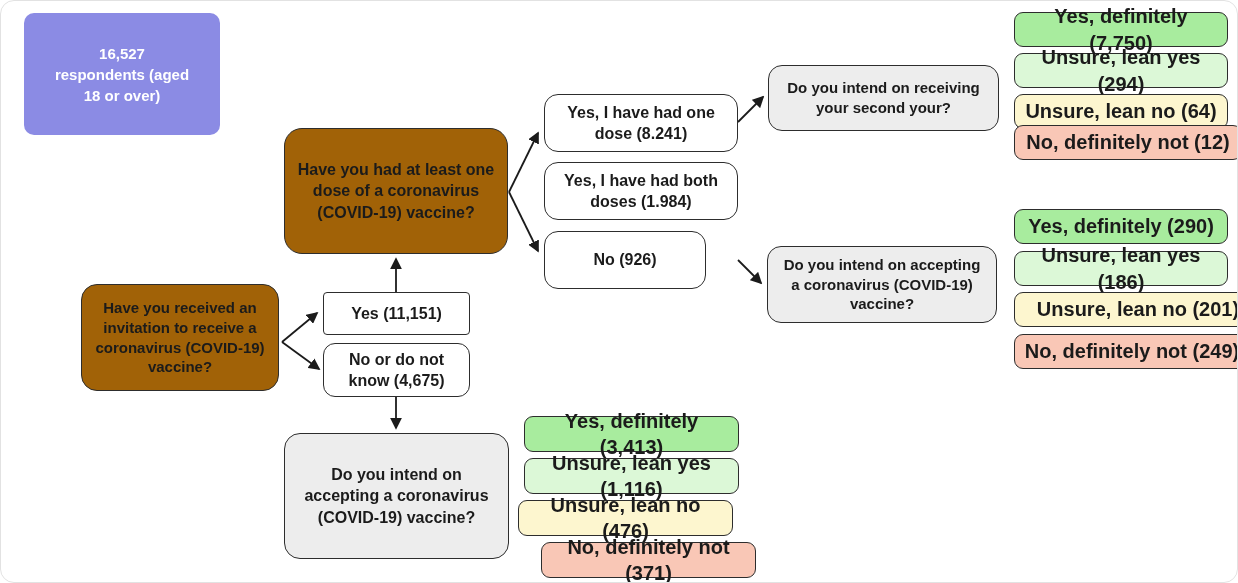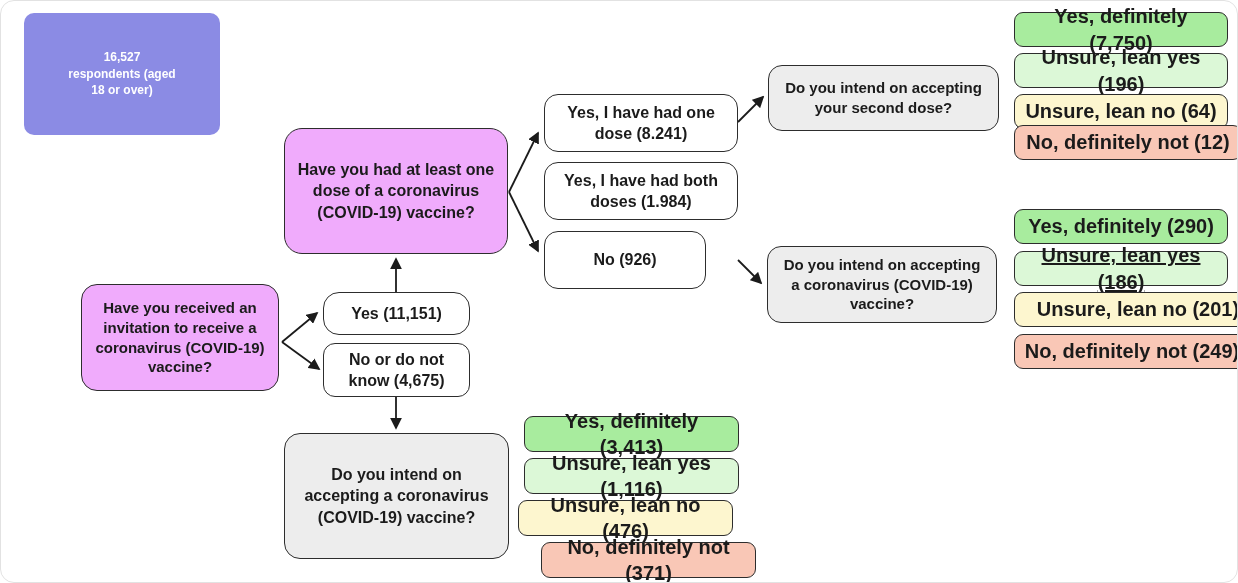--- a/index.html
+++ b/index.html
@@ -23,24 +23,24 @@
     border:1.6px solid #2d2d2d;
     background:#ffffff;
     line-height:1.32;
     padding:4px 10px;
   }
   .root {
     background:#8b8be4;
     color:#ffffff;
     border:none;
     border-radius:10px;
-    font-size:12px;
+    font-size:15px;
     line-height:1.4;
   }
-  .pink  { background:#f0abfc; }
+  .pink  { background:#a16207; }
   .gray  { background:#ededed; }
   .white { background:#ffffff; }
   .q  { font-size:16px; }
   .qs { font-size:15px; }
   .outcome {
     font-size:20px;
     border-radius:9px;
     padding:2px 8px;
   }
   .oc-yes      { background:#a8ec9e; }
@@ -80,42 +80,42 @@
 
     <line x1="395" y1="396" x2="395" y2="427" marker-end="url(#arrow)"></line>
   </svg>
 
   <div class="node root" style="left:23px; top:12px; width:196px; height:122px; white-space:pre-line;">16,527
 respondents (aged
 18 or over)</div>
 
   <div class="node pink qs" style="left:80px; top:283px; width:198px; height:107px; border-radius:16px;">Have you received an invitation to receive a coronavirus (COVID-19) vaccine?</div>
 
-  <div class="node white q" style="left:322px; top:291px; width:147px; height:43px; border-radius:16px;">Yes (11,151)</div>
+  <div class="node white q" style="left:322px; top:291px; width:147px; height:43px; border-radius:4px;">Yes (11,151)</div>
   <div class="node white q" style="left:322px; top:342px; width:147px; height:54px; border-radius:12px;">No or do not know (4,675)</div>
 
   <div class="node pink q" style="left:283px; top:127px; width:224px; height:126px; border-radius:18px;">Have you had at least one dose of a coronavirus (COVID-19) vaccine?</div>
 
   <div class="node white q" style="left:543px; top:93px; width:194px; height:58px; border-radius:14px;">Yes, I have had one dose (8.241)</div>
   <div class="node white q" style="left:543px; top:161px; width:194px; height:58px; border-radius:14px;text-align:center;">Yes, I have had both doses (1.984)</div>
   <div class="node white q" style="left:543px; top:230px; width:162px; height:58px; border-radius:14px;">No (926)</div>
 
-  <div class="node gray qs" style="left:767px; top:64px; width:231px; height:66px; border-radius:14px;">Do you intend on accepting your second dose?</div>
+  <div class="node gray qs" style="left:767px; top:64px; width:231px; height:66px; border-radius:14px;">Do you intend on receiving your second your?</div>
 
   <div class="node gray qs" style="left:766px; top:245px; width:230px; height:77px; border-radius:14px;">Do you intend on accepting a coronavirus (COVID-19) vaccine?</div>
 
   <div class="node gray q" style="left:283px; top:432px; width:225px; height:126px; border-radius:16px;">Do you intend on accepting a coronavirus (COVID-19) vaccine?</div>
 
   <div class="node outcome oc-yes" style="left:1013px; top:11px; width:214px; height:35px;">Yes, definitely (7,750)</div>
-  <div class="node outcome oc-lean-yes" style="left:1013px; top:52px; width:214px; height:35px;">Unsure, lean yes (196)</div>
+  <div class="node outcome oc-lean-yes" style="left:1013px; top:52px; width:214px; height:35px;">Unsure, lean yes (294)</div>
   <div class="node outcome oc-lean-no" style="left:1013px; top:93px; width:214px; height:35px;">Unsure, lean no (64)</div>
   <div class="node outcome oc-no" style="left:1013px; top:124px; width:228px; height:35px;">No, definitely not (12)</div>
 
   <div class="node outcome oc-yes" style="left:1013px; top:208px; width:214px; height:35px;">Yes, definitely (290)</div>
-  <div class="node outcome oc-lean-yes" style="left:1013px; top:250px; width:214px; height:35px;text-decoration:underline;">Unsure, lean yes (186)</div>
+  <div class="node outcome oc-lean-yes" style="left:1013px; top:250px; width:214px; height:35px;">Unsure, lean yes (186)</div>
   <div class="node outcome oc-lean-no" style="left:1013px; top:291px; width:248px; height:35px;">Unsure, lean no (201)</div>
   <div class="node outcome oc-no" style="left:1013px; top:333px; width:236px; height:35px;">No, definitely not (249)</div>
 
   <div class="node outcome oc-yes" style="left:523px; top:415px; width:215px; height:36px;">Yes, definitely (3,413)</div>
   <div class="node outcome oc-lean-yes" style="left:523px; top:457px; width:215px; height:36px;">Unsure, lean yes (1,116)</div>
   <div class="node outcome oc-lean-no" style="left:517px; top:499px; width:215px; height:36px;">Unsure, lean no (476)</div>
   <div class="node outcome oc-no" style="left:540px; top:541px; width:215px; height:36px;">No, definitely not (371)</div>
 
 </div>
 

